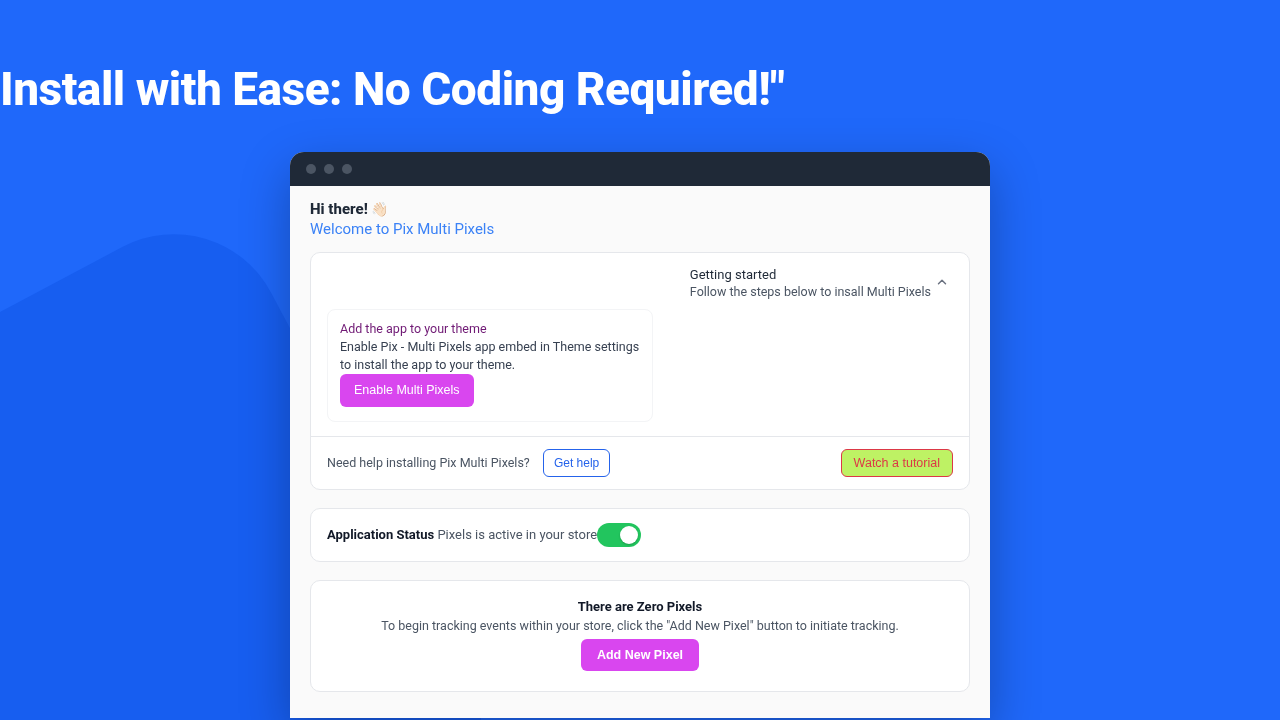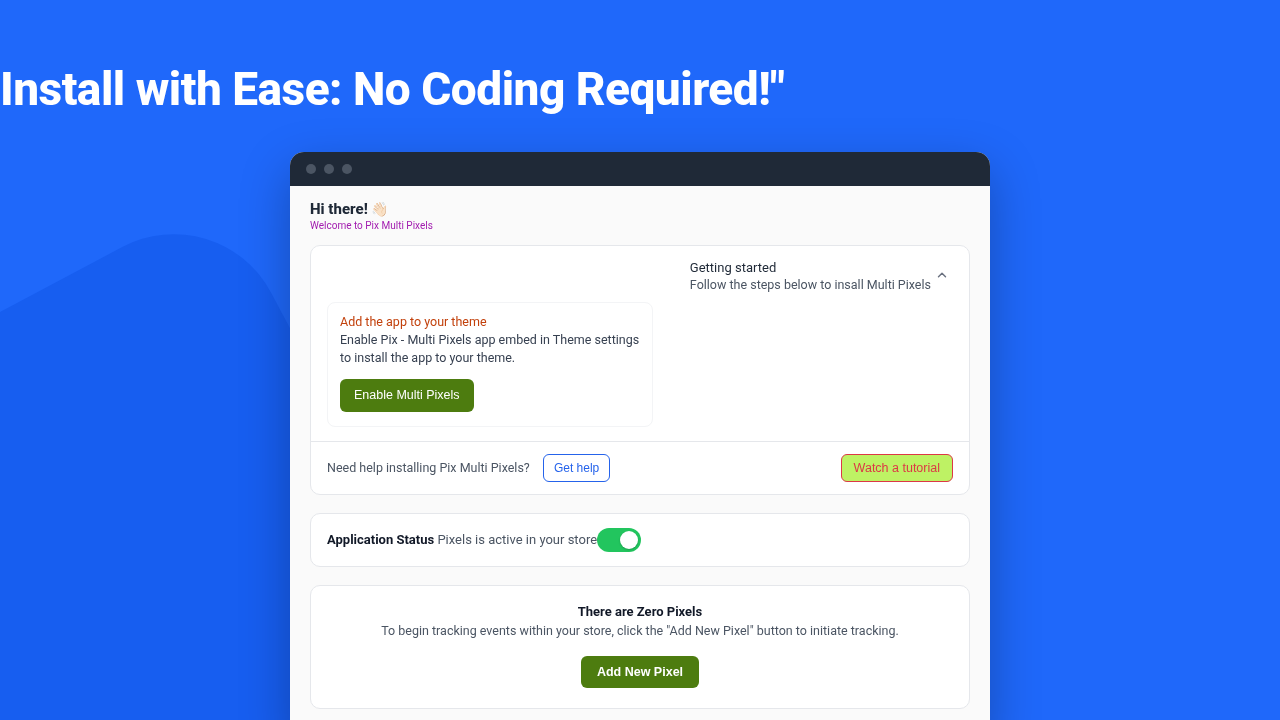--- a/index.html
+++ b/index.html
@@ -49,21 +49,21 @@
     display: flex;
     align-items: center;
     padding-left: 16px;
     gap: 8px;
   }
   .dot { width: 10px; height: 10px; border-radius: 50%; background: #4b5563; }
   .viewport { background: #fafafa; padding: 14px 20px 8px 20px; font-size: 13px; color: #1f2937; }
 
   .greeting-title { font-weight: 800; font-size: 15px; display: inline; }
   .wave { font-size: 14px; opacity: .85; }
-  .greeting-sub { font-size: 10px; color: #a21caf; margin-top: 2px; margin-bottom: 14px; }
+  .greeting-sub { font-size: 15px; color: #3b82f6; margin-top: 2px; margin-bottom: 14px; }
 
   .card {
     background: #fff;
     border: 1px solid #e5e7eb;
     border-radius: 10px;
     margin-bottom: 18px;
   }
   .card-pad { padding: 14px 16px; }
 
   .gs-head { display: flex; align-items: flex-start; justify-content: flex-end; }
@@ -80,34 +80,34 @@
   .step-panel {
     margin: 10px 0 0 0;
     padding: 10px 12px 14px 12px;
     border: 1px solid #f3f4f6;
     border-radius: 8px;
     max-width: 326px;
     font-size: 12.5px;
     color: #374151;
     line-height: 1.45;
   }
-  .step-title { margin-bottom: 0px; color:#c2410c;}
+  .step-title { margin-bottom: 0px; color:#701a75;}
   .btn {
     display: inline-block;
     border: none;
     border-radius: 6px;
     cursor: pointer;
     font-size: 12.5px;
     line-height: 1;
   }
   .btn-primary-green {
-    background: #4d7c0f;
+    background: #d946ef;
     color: #fff;
     padding: 10px 14px;
-    margin-top: 12px;
+    margin-top: 0;
   }
   .card-footer {
     border-top: 1px solid #e5e7eb;
     padding: 12px 16px;
     display: flex;
     align-items: center;
     justify-content: space-between;
     font-size: 12.5px;
   }
   .help-text { color: #4b5563; }

